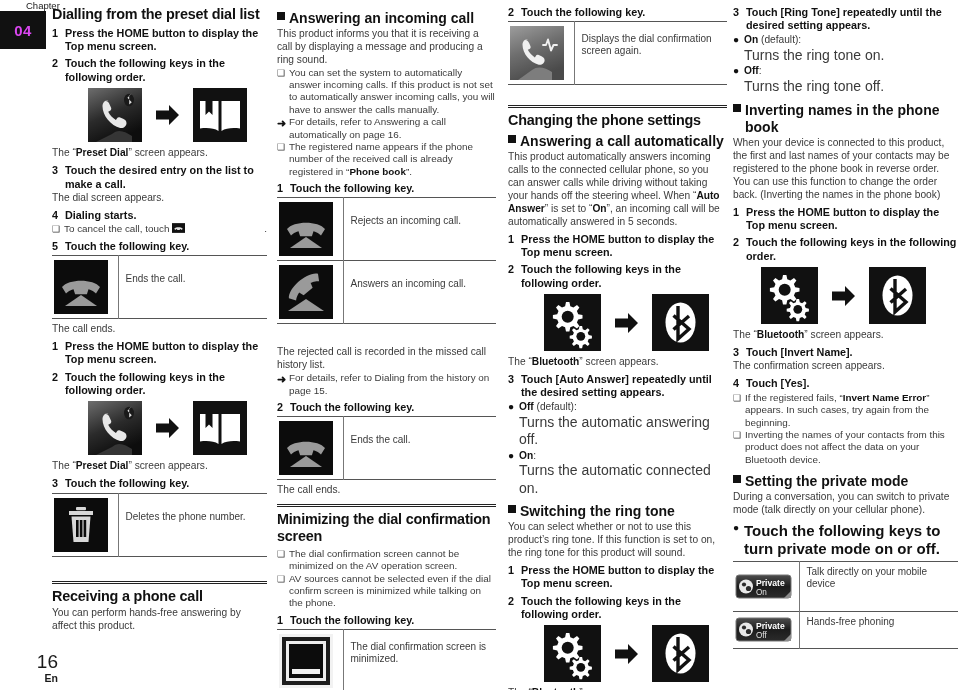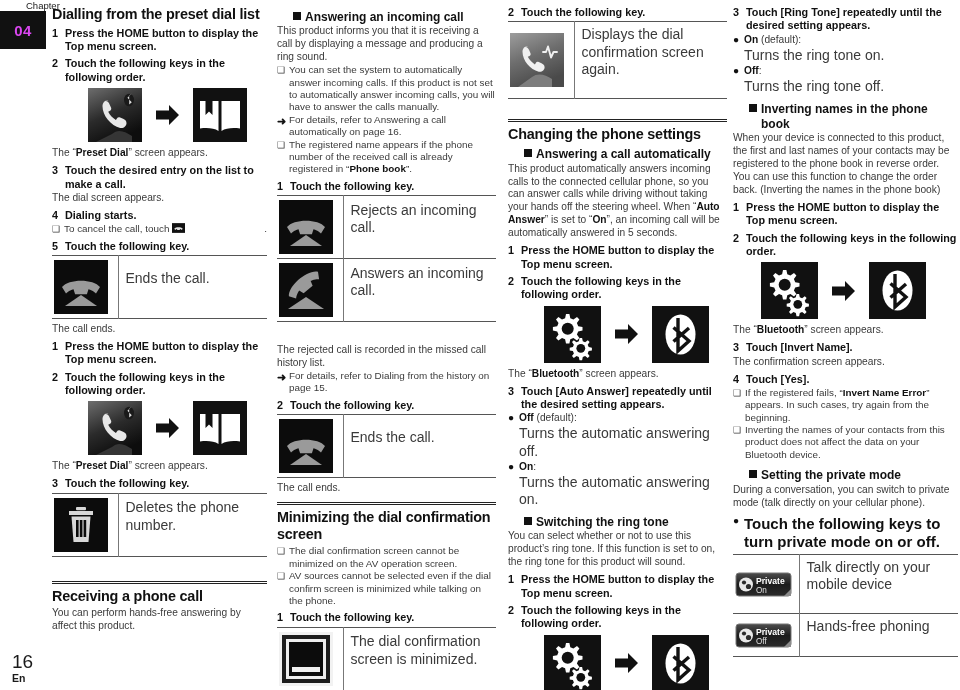--- a/index.html
+++ b/index.html
@@ -18,39 +18,39 @@
     position:absolute;left:26px;top:0px;white-space:nowrap;
   }
   .chapter-box{
     position:absolute;left:0;top:11px;width:46px;height:38px;background:#111;
     color:#d946ef;font-size:15px;font-weight:bold;
     display:flex;align-items:center;justify-content:center;
     letter-spacing:.5px;
   }
 
   
-  .folio{position:absolute;left:12px;bottom:6px;width:46px;text-align:left;}
+  .folio{position:absolute;left:12px;bottom:6px;width:46px;text-align:right;}
   .folio-num{font-size:19px;font-weight:normal;color:#1a1a1a;line-height:1.05;}
   .folio-lang{font-size:10.5px;font-weight:bold;color:#1a1a1a;}
 
   
   .col{position:absolute;top:6px;width:219px;}
   .col1{left:52px;width:215px;}
   .col2{left:277px;}
   .col3{left:508px;}
   .col4{left:733px;width:225px;}
 
   
   h1.sec{
     font-size:14.4px;font-weight:bold;letter-spacing:-0.2px;
     line-height:1.16;margin:0 0 3px 0;color:#111;
   }
   h2.sub{
-    font-size:12px;font-weight:bold;line-height:1.2;
-    margin:4px 0 1px 16px;color:#111;display:flex;align-items:flex-start;
+    font-size:14px;font-weight:bold;line-height:1.2;
+    margin:4px 0 1px 0;color:#111;display:flex;align-items:flex-start;
   }
   h2.sub .sq{
     display:inline-block;width:8px;height:8px;background:#111;
     margin:2px 4px 0 0;flex:0 0 auto;
   }
   h2.sub .txt{display:inline-block;}
 
   p.body{
     font-size:10.2px;line-height:1.27;color:#3a3a3a;margin:0 0 0 0;
   }
@@ -80,21 +80,21 @@
   .subnote{font-size:14px;line-height:1.25;color:#3a3a3a;margin-left:11px;}
 
   .hr-double{border:0;border-top:1.6px solid #222;border-bottom:1.1px solid #222;height:3px;margin:7px 0 4px 0;}
 
   
   .keytable{width:100%;border-collapse:collapse;margin:2px 0 2px 0;}
   .keytable tr{border-top:1.3px solid #555;border-bottom:1.3px solid #555;}
   .keytable td.kcell{width:66px;padding:4px 6px 4px 2px;vertical-align:middle;}
   .keytable td.dcell{
     padding:4px 2px 20px 7px;vertical-align:middle;
-    font-size:14px;line-height:1.24;color:#3a3a3a;
+    font-size:10px;line-height:1.24;color:#3a3a3a;
     border-left:1.3px solid #777;
   }
   .arrow-row{display:flex;align-items:center;gap:12px;margin:4px 0 5px 0;padding-left:36px;}
   .arrow-row.c4{padding-left:28px;}
   .arrow-glyph{width:27px;height:26px;flex:0 0 27px;}
 
   .tile{width:54px;height:54px;display:block;}
   .tile-lg{width:57px;height:57px;}
 
   .privbtn{width:57px;height:25px;display:block;}
@@ -459,21 +459,21 @@
     <div class="bullet">
       <span class="dot">●</span>
       <span class="t"><span>Off</span><span class="norm"> (default):</span></span>
     </div>
     <div class="subnote">Turns the automatic answering off.</div>
 
     <div class="bullet">
       <span class="dot">●</span>
       <span class="t"><span>On</span><span class="norm">:</span></span>
     </div>
-    <div class="subnote">Turns the automatic answering on.</div>
+    <div class="subnote">Turns the automatic connected on.</div>
 
     <h2 class="sub" style="margin-top:6px">
       <span class="sq"></span>
       <span class="txt">Switching the ring tone</span>
     </h2>
     <p class="body">You can select whether or not to use this product’s ring tone. If this function is set to on, the ring tone for this product will sound.</p>
 
     <div class="step">
       <span class="n">1</span>
       <span class="t">Press the HOME button to display the Top menu screen.</span>

